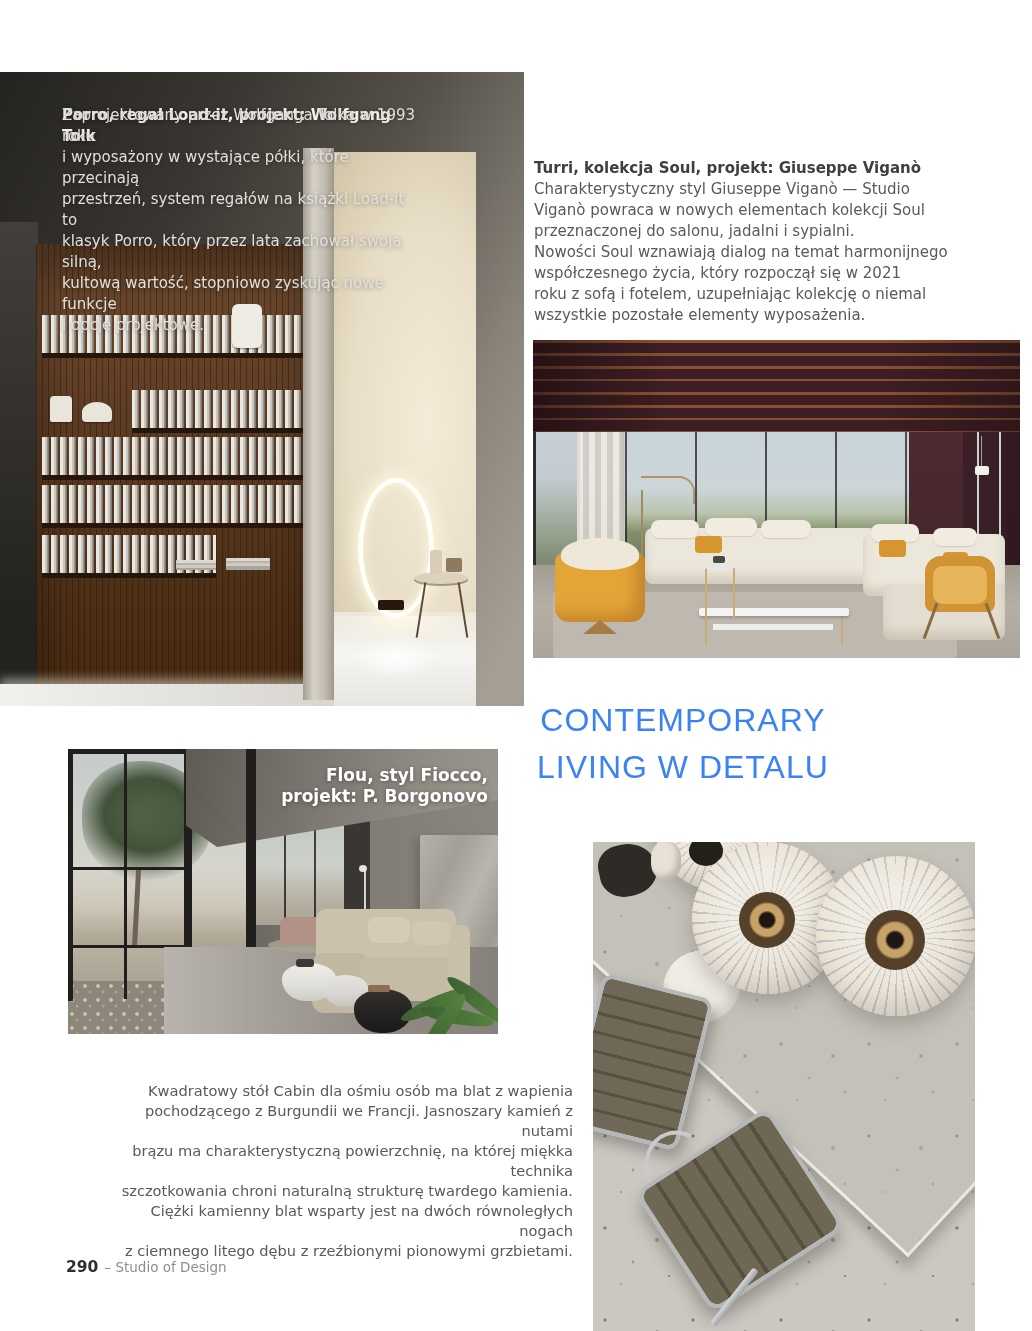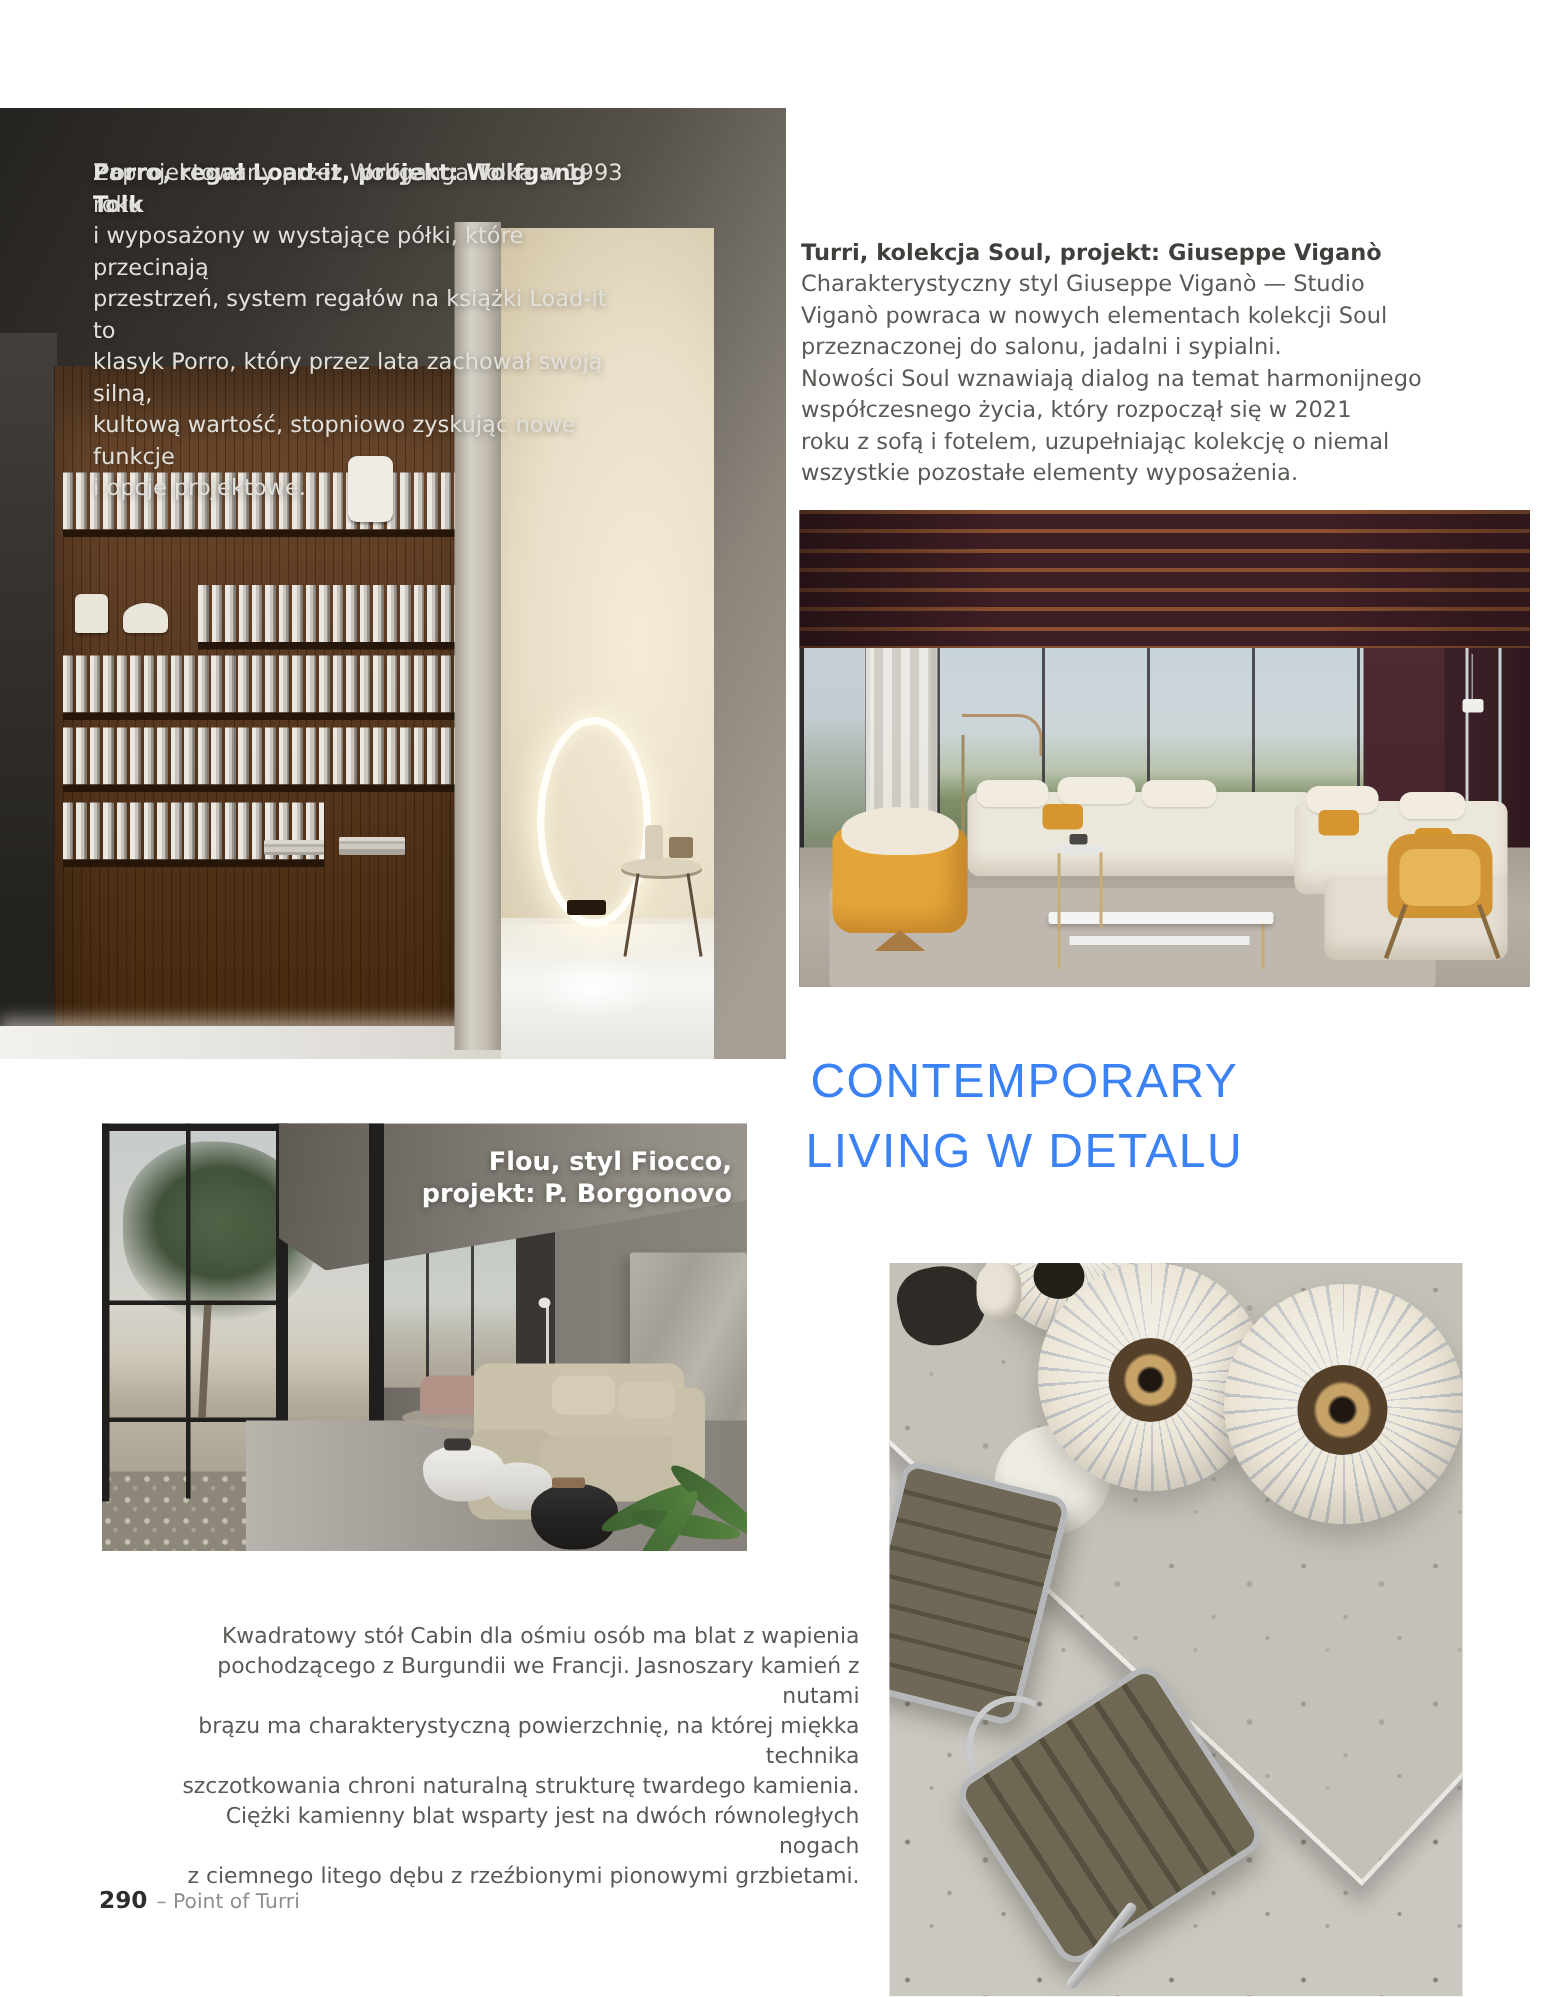--- a/index.html
+++ b/index.html
@@ -374,16 +374,16 @@
     <div class="cap-body">Kwadratowy stół Cabin dla ośmiu osób ma blat z wapienia
 pochodzącego z Burgundii we Francji. Jasnoszary kamień z nutami
 brązu ma charakterystyczną powierzchnię, na której miękka technika
 szczotkowania chroni naturalną strukturę twardego kamienia.
 Ciężki kamienny blat wsparty jest na dwóch równoległych nogach
 z ciemnego litego dębu z rzeźbionymi pionowymi grzbietami.</div>
   </section>
 
   <footer class="page-footer">
     <span class="pagenum">290</span>
-    <span class="pagelabel">– Point of Turri</span>
+    <span class="pagelabel">– Studio of Design</span>
   </footer>
 
 </div>
 
 </body></html>

